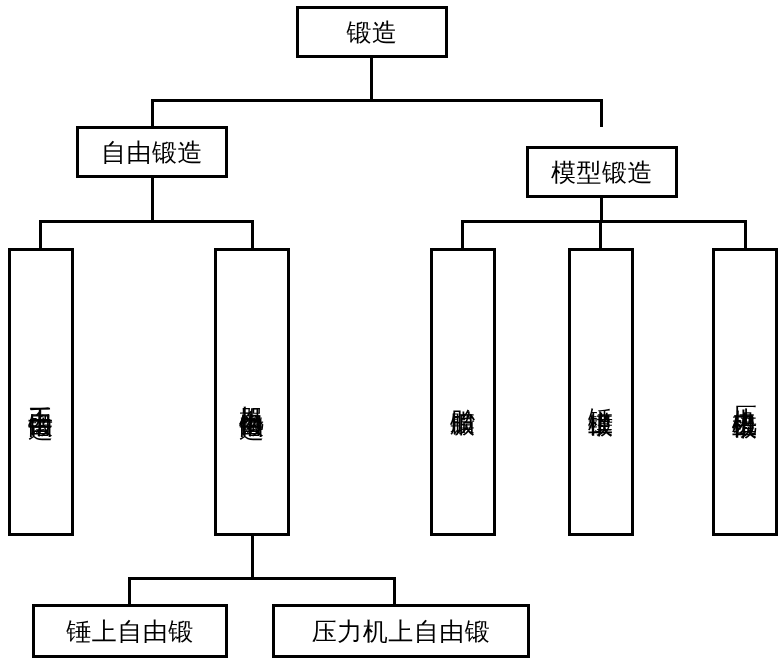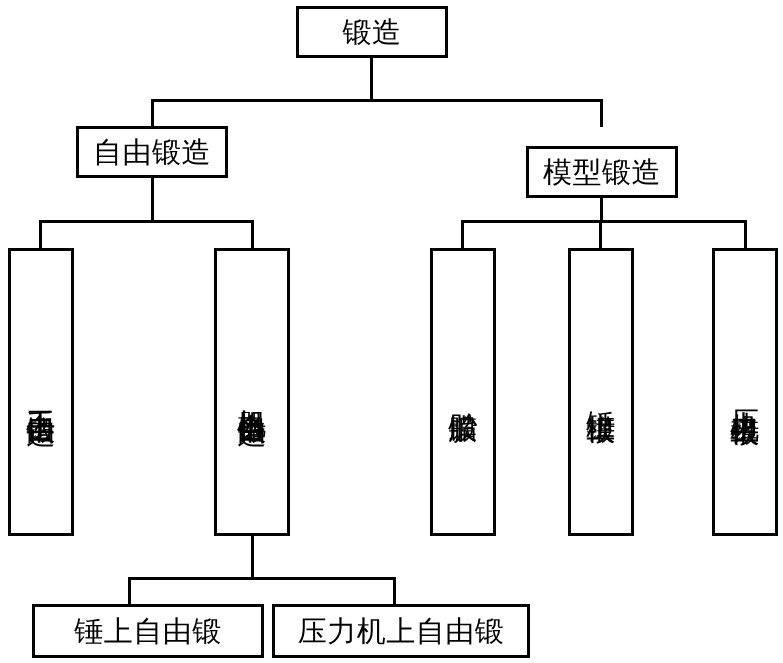--- a/index.html
+++ b/index.html
@@ -22,21 +22,21 @@
     box-sizing: border-box;
     border: 3px solid #000000;
     background: #ffffff;
     display: flex;
     align-items: center;
     justify-content: center;
     color: #000000;
     z-index: 2;
   }
   .node .label {
-    font-size: 29px;
+    font-size: 25px;
     line-height: 1.12;
     letter-spacing: 0.5px;
     white-space: pre;
     text-align: center;
   }
   .node.vertical .label {
     writing-mode: vertical-rl;
     text-orientation: upright;
     letter-spacing: 2px;
   }
@@ -101,21 +101,21 @@
   </div>
 
   <div class="node vertical" style="left:568px; top:248px; width:66px; height:288px;">
     <span class="label">锤上模锻</span>
   </div>
 
   <div class="node vertical" style="left:712px; top:248px; width:66px; height:288px;">
     <span class="label">压力机上模锻</span>
   </div>
 
-  <div class="node" style="left:32px; top:604px; width:232px; height:54px;">
+  <div class="node" style="left:32px; top:604px; width:196px; height:54px;">
     <span class="label">锤上自由锻</span>
   </div>
 
   <div class="node" style="left:272px; top:604px; width:258px; height:54px;">
     <span class="label">压力机上自由锻</span>
   </div>
 
 </div>
 
 </body></html>

